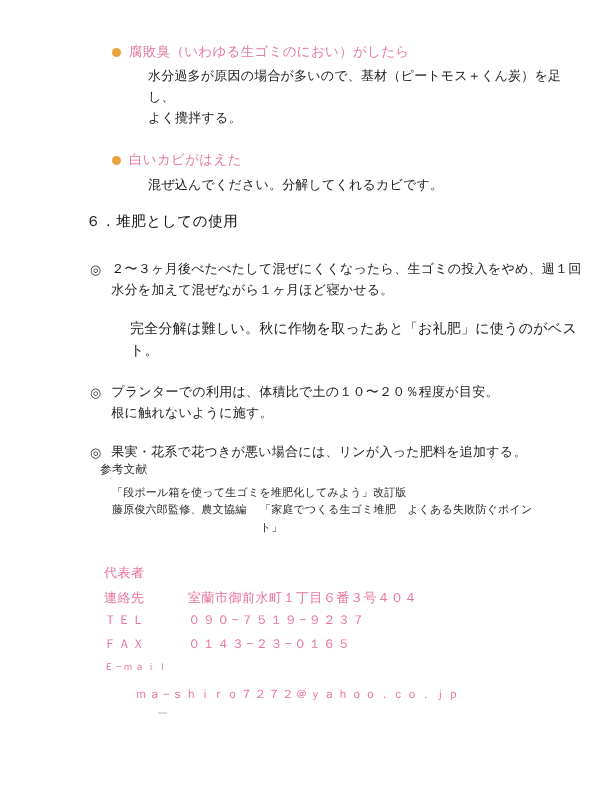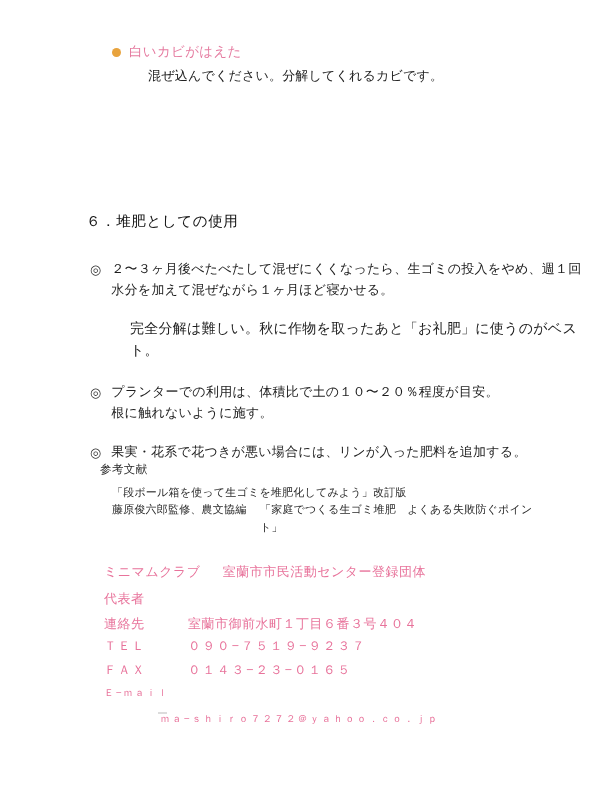--- a/index.html
+++ b/index.html
@@ -172,41 +172,49 @@
     letter-spacing: 2px;
     font-size: 12.5px;
   }
   .email-label {
     font-family: "Liberation Mono", monospace;
     letter-spacing: 1.5px;
     font-size: 10px;
     margin-bottom: 12px;
   }
   .email-value {
-    font-family: Liberation Mono, monospace;
+    font-family: Liberation Sans, sans-serif;
     letter-spacing: 1.8px;
-    font-size: 10px;
-    margin-left: 56px;
+    font-size: 12px;
+    margin-left: 31px;
   }
   .scan-speck {
     position: absolute;
     left: 158px;
     top: 712px;
     width: 9px;
     height: 2px;
     background: #dcdcdc;
   }
 </style>
 </head>
 <body>
 
 <div class="page">
 
   <div class="trouble">
 
+    <div class="trouble-item">
+      <div class="trouble-head">
+        <span class="dot"></span>
+        <span class="trouble-title">腐敗臭（いわゆる生ゴミのにおい）がしたら</span>
+      </div>
+      <div class="trouble-body" style="white-space: pre-line;">水分過多が原因の場合が多いので、基材（ピートモス＋くん炭）を足し、
+よく攪拌する。</div>
+    </div>
 
     <div class="trouble-item">
       <div class="trouble-head">
         <span class="dot"></span>
         <span class="trouble-title">白いカビがはえた</span>
       </div>
       <div class="trouble-body" style="white-space: pre-line;">混ぜ込んでください。分解してくれるカビです。</div>
     </div>
 
   </div>
@@ -240,24 +248,20 @@
     <div class="ref-row">
       <span class="ref-name">「段ボール箱を使って生ゴミを堆肥化してみよう」改訂版</span>
     </div>
     <div class="ref-row">
       <span class="ref-org">藤原俊六郎監修、農文協編</span>
       <span class="ref-name">「家庭でつくる生ゴミ堆肥　よくある失敗防ぐポイント」</span>
     </div>
   </div>
 
   <div class="contact">
-    <div class="contact-org">
-      <span>ミニマムクラブ</span>
-      <span>室蘭市市民活動センター登録団体</span>
-    </div>
 
     <div class="contact-row">
       <span class="c-label">代表者</span>
     </div>
 
     <div class="contact-row">
       <span class="c-label">連絡先</span>
       <span class="c-value">室蘭市御前水町１丁目６番３号４０４</span>
     </div>
 

